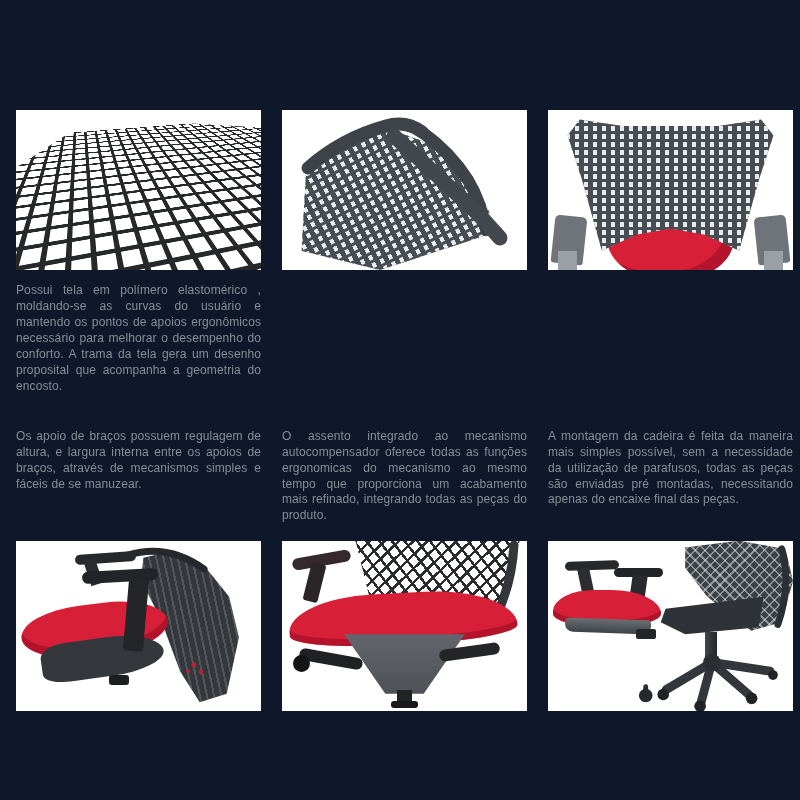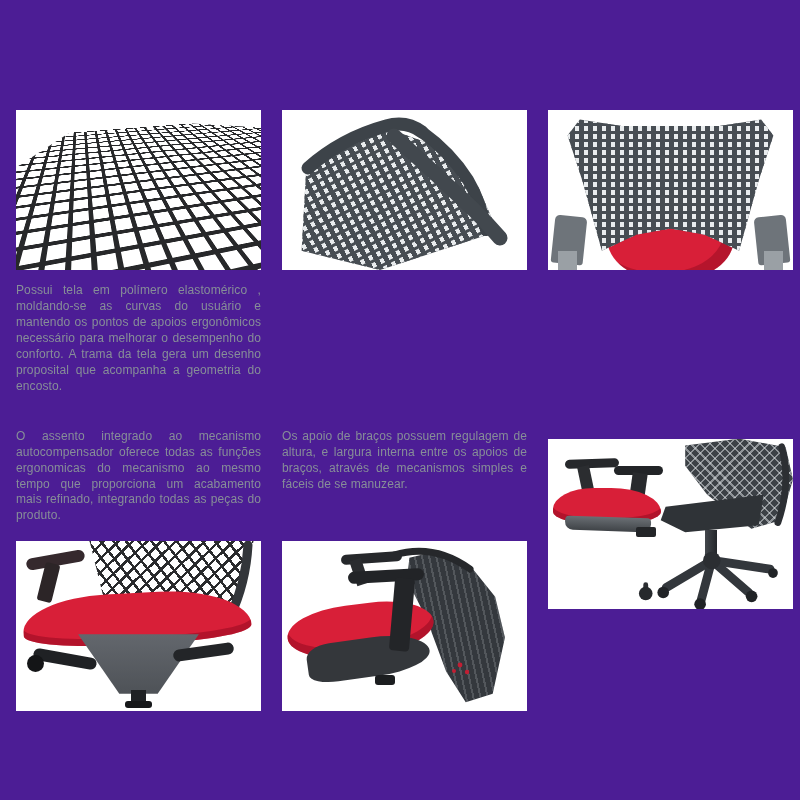--- a/index.html
+++ b/index.html
@@ -1,21 +1,21 @@
 <!DOCTYPE html>
 <html><head>
 <meta charset="utf-8">
 <style>
   * { box-sizing: border-box; margin: 0; padding: 0; }
   html, body { background: #ffffff; }
   body {
     width: 800px; height: 800px; overflow: hidden;
     font-family: "Liberation Sans", sans-serif;
   }
-  .page { width: 800px; height: 800px; background: #4c1d95; }
+  .page { width: 800px; height: 800px; background: #0f172a; }
   .grid {
     display: grid;
     grid-template-columns: 245px 245px 245px;
     column-gap: 21px;
     padding: 0 16px;
   }
   .grid.row-top { padding-top: 110px; }
   .grid.row-bottom { margin-top: 34px; }
   .desc {
     color: #878e98;
@@ -172,20 +172,40 @@
         <div class="mesh3">
           <div class="perfo fill"></div>
         </div>
       </div>
     </article>
   </section>
 
   <section class="grid row-bottom">
 
     <article class="cell">
+      <p class="desc">Os apoio de braços possuem regulagem de altura, e largura interna entre os apoios de braços, através de mecanismos simples e fáceis de se manuzear.</p>
+      <div class="photo">
+        <div class="back5"></div>
+        <svg class="overlay" viewBox="0 0 245 170">
+          <path d="M112,14 Q152,2 188,28" stroke="#26282b" stroke-width="7" fill="none" stroke-linecap="round"></path>
+          <circle cx="178" cy="124" r="2.4" fill="#c21e33"></circle>
+          <circle cx="185" cy="131" r="2.2" fill="#c21e33"></circle>
+          <circle cx="172" cy="130" r="2.0" fill="#c21e33"></circle>
+        </svg>
+        <div class="abs seat5"></div>
+        <div class="abs shell5"></div>
+        <div class="abs pad5b"></div>
+        <div class="abs post5b"></div>
+        <div class="abs pad5f"></div>
+        <div class="abs post5f"></div>
+        <div class="abs knob5"></div>
+      </div>
+    </article>
+
+    <article class="cell">
       <p class="desc">O assento integrado ao mecanismo autocompensador oferece todas as funções ergonomicas do mecanismo ao mesmo tempo que proporciona um acabamento mais refinado, integrando todas as peças do produto.</p>
       <div class="photo">
         <div class="mesh4">
           <div class="meshgrid fill"></div>
         </div>
         <svg class="overlay" viewBox="0 0 245 170">
           <path d="M232,4 Q230,42 214,76" stroke="#33363a" stroke-width="9" fill="none" stroke-linecap="round"></path>
         </svg>
         <div class="abs a4pad"></div>
         <div class="abs a4post"></div>
@@ -193,40 +213,21 @@
         <div class="abs mech4"></div>
         <div class="abs lev4l"></div>
         <div class="abs knob4"></div>
         <div class="abs lev4r"></div>
         <div class="abs stem4"></div>
         <div class="abs stembase4"></div>
       </div>
     </article>
 
     <article class="cell">
-      <p class="desc">Os apoio de braços possuem regulagem de altura, e largura interna entre os apoios de braços, através de mecanismos simples e fáceis de se manuzear.</p>
-      <div class="photo">
-        <div class="back5"></div>
-        <svg class="overlay" viewBox="0 0 245 170">
-          <path d="M112,14 Q152,2 188,28" stroke="#26282b" stroke-width="7" fill="none" stroke-linecap="round"></path>
-          <circle cx="178" cy="124" r="2.4" fill="#c21e33"></circle>
-          <circle cx="185" cy="131" r="2.2" fill="#c21e33"></circle>
-          <circle cx="172" cy="130" r="2.0" fill="#c21e33"></circle>
-        </svg>
-        <div class="abs seat5"></div>
-        <div class="abs shell5"></div>
-        <div class="abs pad5b"></div>
-        <div class="abs post5b"></div>
-        <div class="abs pad5f"></div>
-        <div class="abs post5f"></div>
-        <div class="abs knob5"></div>
-      </div>
-    </article>
-
-    <article class="cell">
+      <p class="desc">A montagem da cadeira é feita da maneira mais simples possível, sem a necessidade da utilização de parafusos, todas as peças são enviadas pré montadas, necessitando apenas do encaixe final das peças.</p>
       <div class="photo">
         <div class="abs pad6a"></div>
         <div class="abs post6a"></div>
         <div class="abs pad6b"></div>
         <div class="abs post6b"></div>
         <div class="abs seat6"></div>
         <div class="abs base6"></div>
         <div class="abs clip6"></div>
         <div class="mesh6"></div>
         <div class="pan6"></div>

